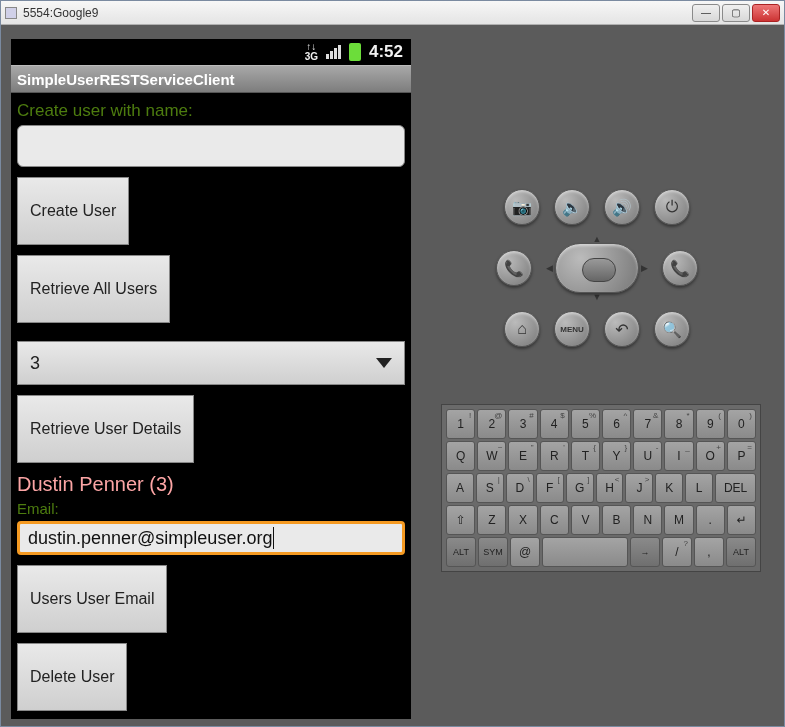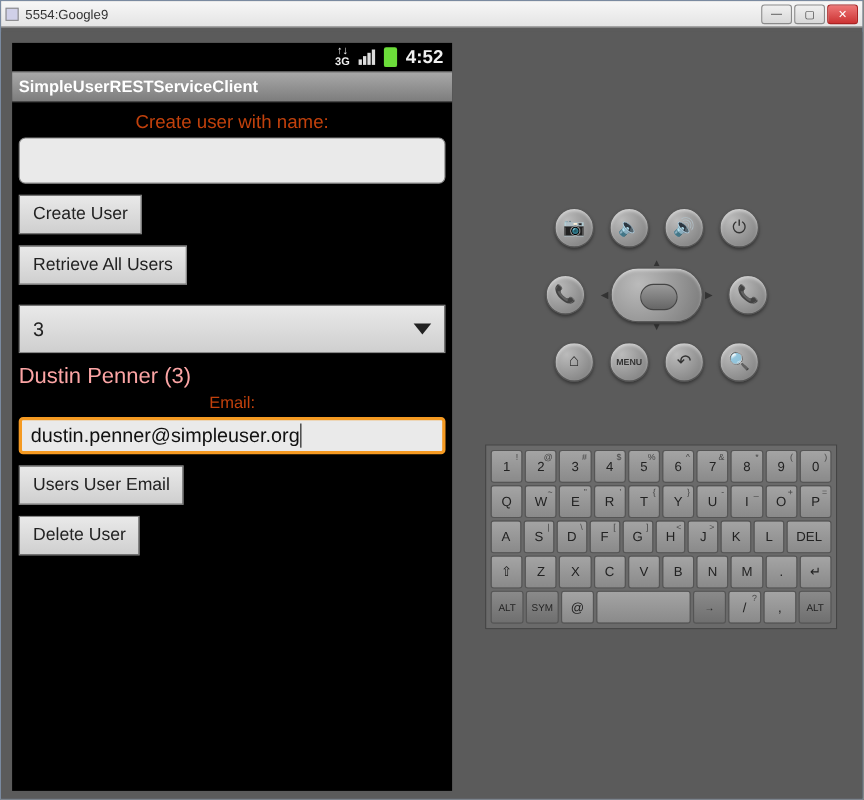--- a/index.html
+++ b/index.html
@@ -98,38 +98,37 @@
     font-weight: bold;
     display:flex; align-items:center;
     padding-left: 6px;
     border-top:1px solid #bbb;
     border-bottom:1px solid #555;
   }
   .content {
     padding: 4px 6px;
   }
   .label {
-    color: #c2410c;
+    color: #4d7c0f;
     font-size: 17px;
     margin: 4px 0;
-    text-align: center;
   }
   .namefield {
     width: 100%;
     height: 42px;
     background: #eaeaea;
     border-radius: 6px;
     border: 1px solid #888;
   }
   .btn {
     background: linear-gradient(#e9e9e9,#cfcfcf);
     border: 1px solid #888;
     color: #222;
     font-size: 16px;
-    padding: 8px 12px;
+    padding: 24px 12px;
     margin-top: 10px;
     display:inline-block;
     cursor:pointer;
   }
   .dropdown {
     margin-top: 18px;
     width: 100%;
     height: 44px;
     background: linear-gradient(#e9e9e9,#cfcfcf);
     border: 1px solid #888;
@@ -272,20 +271,21 @@
       </div>
       <div class="content">
         <div class="label">Create user with name:</div>
         <div class="namefield"></div>
         <div class="btn">Create User</div><br>
         <div class="btn">Retrieve All Users</div>
         <div class="dropdown">
           <span>3</span>
           <span class="tri"></span>
         </div>
+        <div class="btn">Retrieve User Details</div>
         <div class="username">Dustin Penner (3)</div>
         <div class="label" style="font-size:15px">Email:</div>
         <div class="emailbox">
           <span>dustin.penner@simpleuser.org</span>
             <span class="caret"></span>
         </div>
         <div class="btn">Users User Email</div><br>
         <div class="btn">Delete User</div>
       </div>
     </div>

